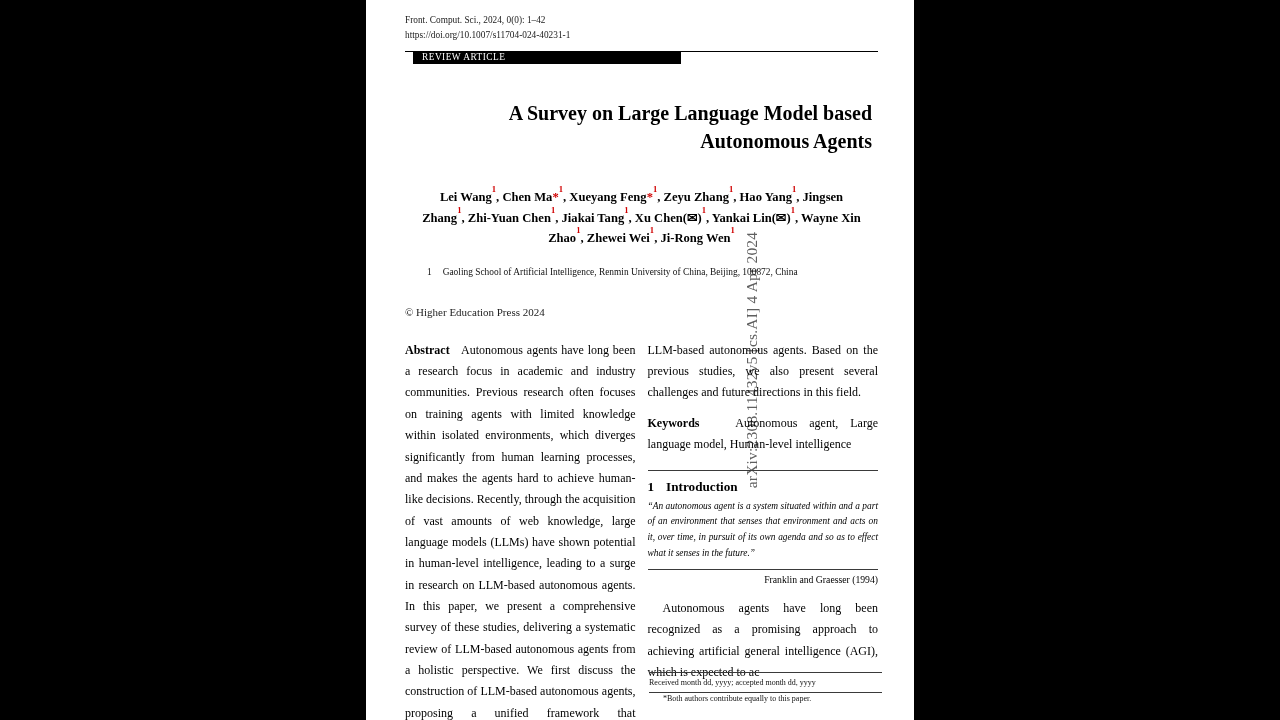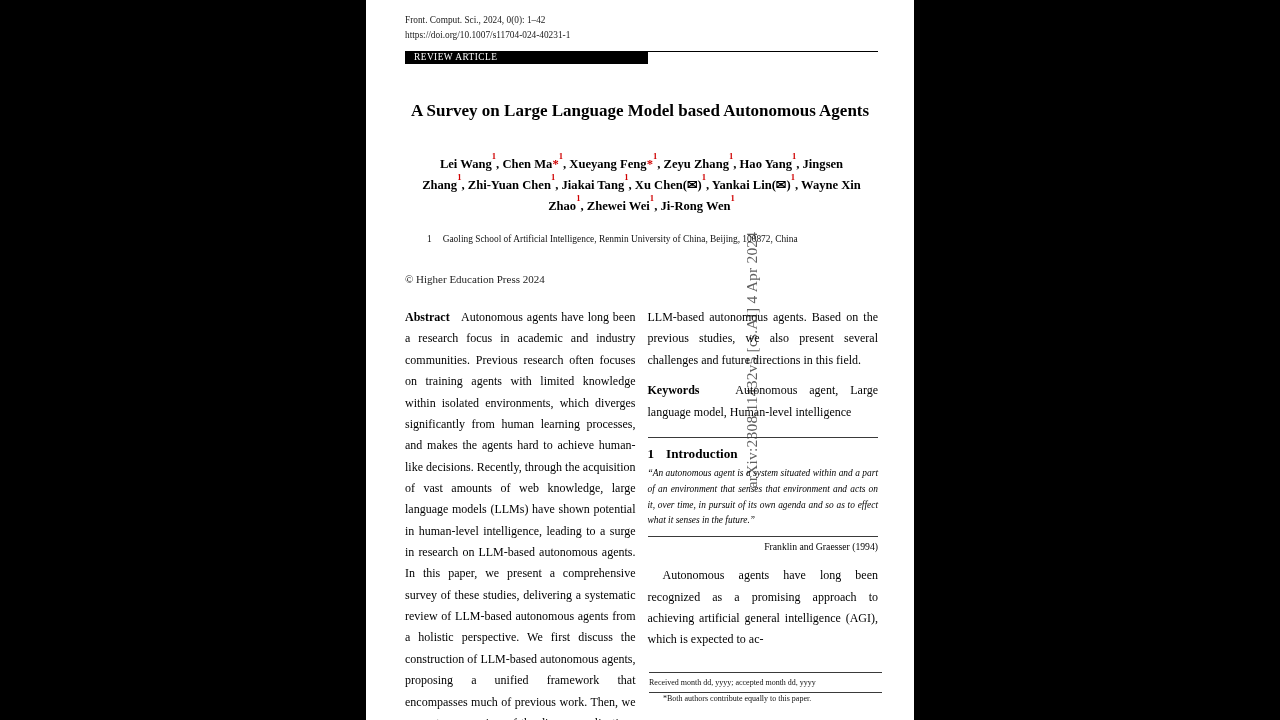--- a/index.html
+++ b/index.html
@@ -61,35 +61,35 @@
     height: 13px;
   }
   .review-rule {
     position: absolute;
     left: 0; right: 0; top: 0;
     height: 1.4px;
     background: #000;
   }
   .review-bar {
     position: absolute;
-    left: 0; top: 0;
-    width: 243px;
+    left: 8px; top: 0;
+    width: 268px;
     height: 13px;
     background: #000;
     color: #fff;
     font-size: 9.4px;
     letter-spacing: 0.45px;
     line-height: 13px;
     padding-left: 9px;
     font-family: "Liberation Serif", "DejaVu Serif", serif;
   }
   .paper-title {
     margin-top: 35px;
-    text-align: left;
-    font-size: 17px;
+    text-align: right;
+    font-size: 20px;
     font-weight: bold;
     line-height: 1.42;
     color: #000;
     padding: 0 6px;
   }
   .authors {
     margin-top: 31px;
     text-align: center;
     font-size: 12.6px;
     font-weight: bold;

